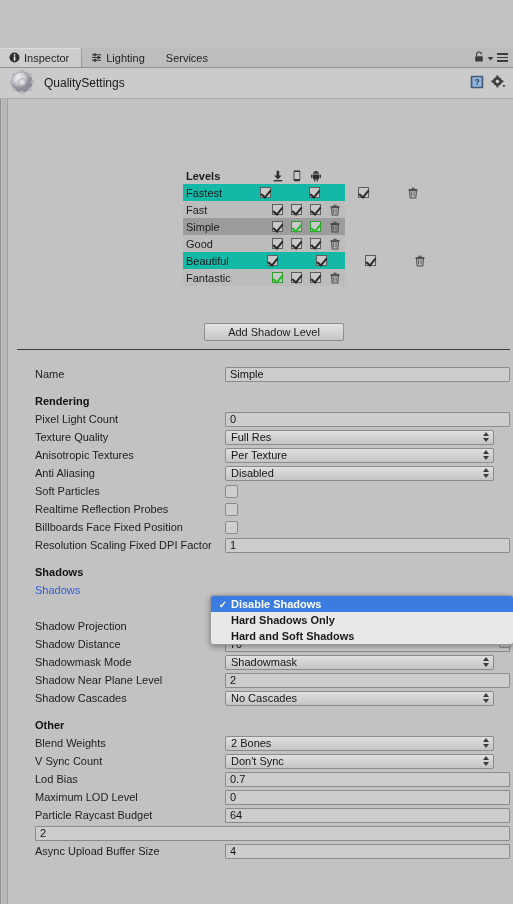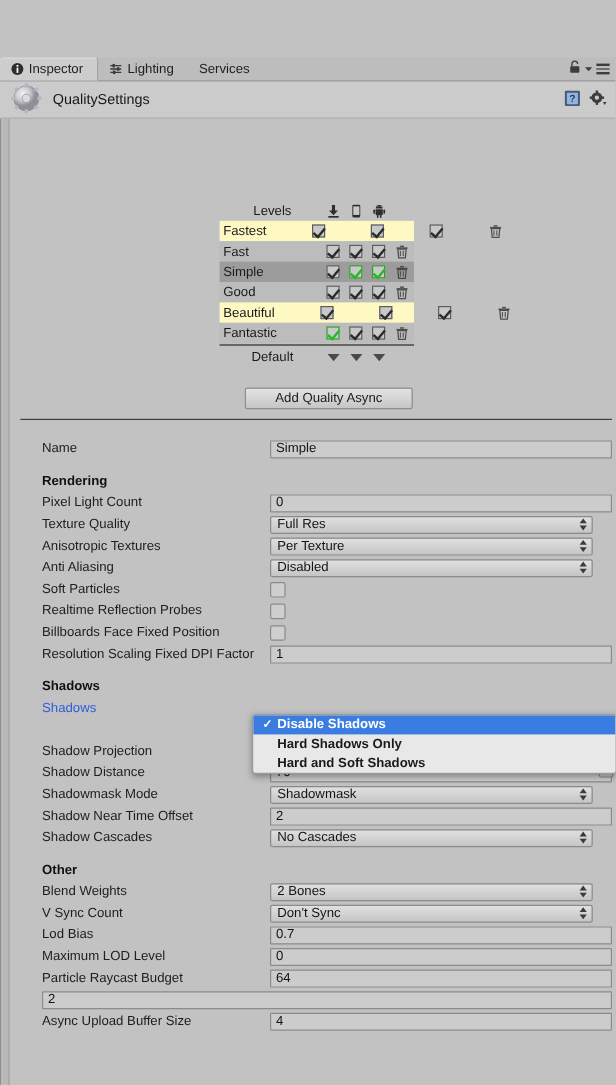--- a/index.html
+++ b/index.html
@@ -97,26 +97,26 @@
     display: flex; align-items: center;
     height: 17px;
     font-size: 11px;
   }
   .lv-row .lv-name {
     width: 85px;
     padding-left: 3px;
     box-sizing: border-box;
     white-space: nowrap;
   }
-  .lv-head .lv-name, .lv-default .lv-name { font-weight: normal; text-align: center; }
+  .lv-head .lv-name, .lv-default .lv-name { font-weight: bold; }
   .lv-cell {
     width: 19px;
     display: flex; align-items: center; justify-content: center;
   }
-  .lv-row.band-a { background: #fef9c3; gap: 38px; }
+  .lv-row.band-a { background: #14b8a6; gap: 38px; }
   .lv-row.band-b { background: #bcbcbc; }
   .lv-row.selected { background: #9c9c9c; }
   .lv-default {
     border-top: 1px solid #2a2a2a;
     margin-top: 1px;
     padding-top: 1px;
   }
 
   
   .cbx {
@@ -556,36 +556,23 @@
   <rect x="1.4" y="2.1" width="9.2" height="1.3" fill="#3a3a3a"></rect>
   <rect x="4.4" y="0.7" width="3.2" height="1.2" fill="#3a3a3a"></rect>
   <path d="M2.5 3.6 h7 l-0.7 7.3 h-5.6 Z" fill="none" stroke="#3a3a3a" stroke-width="1.05"></path>
   <rect x="4.2" y="5" width="0.9" height="4.4" fill="#3a3a3a"></rect>
   <rect x="6.6" y="5" width="0.9" height="4.4" fill="#3a3a3a"></rect>
 </svg>
             </div>
           </div>
         </div>
 
-      <div class="lv-row lv-default">
-        <div class="lv-name">Default</div>
-        <div class="lv-cell">
-            <span class="tri-down"></span>
-          </div>
-        <div class="lv-cell">
-            <span class="tri-down"></span>
-          </div>
-        <div class="lv-cell">
-            <span class="tri-down"></span>
-          </div>
-        <div class="lv-cell"></div>
-      </div>
     </div>
 
-    <button class="addbtn">Add Quality Async</button>
+    <button class="addbtn">Add Shadow Level</button>
 
     <div class="sep"></div>
 
     <div class="props" id="props">
         <div class="prow">
           <div class="plabel">Name</div>
           <div class="fieldwrap">
             <div class="field">Simple</div>
           </div>
         </div>
@@ -710,21 +697,21 @@
             <div class="popupfield">
               <span>Shadowmask</span>
               <span class="updown">
                 <i class="u"></i>
                 <i class="d"></i>
               </span>
             </div>
           </div>
         </div>
         <div class="prow">
-          <div class="plabel">Shadow Near Time Offset</div>
+          <div class="plabel">Shadow Near Plane Level</div>
           <div class="fieldwrap">
             <div class="field">2</div>
           </div>
         </div>
         <div class="prow">
           <div class="plabel">Shadow Cascades</div>
           <div class="fieldwrap">
             <div class="popupfield">
               <span>No Cascades</span>
               <span class="updown">

